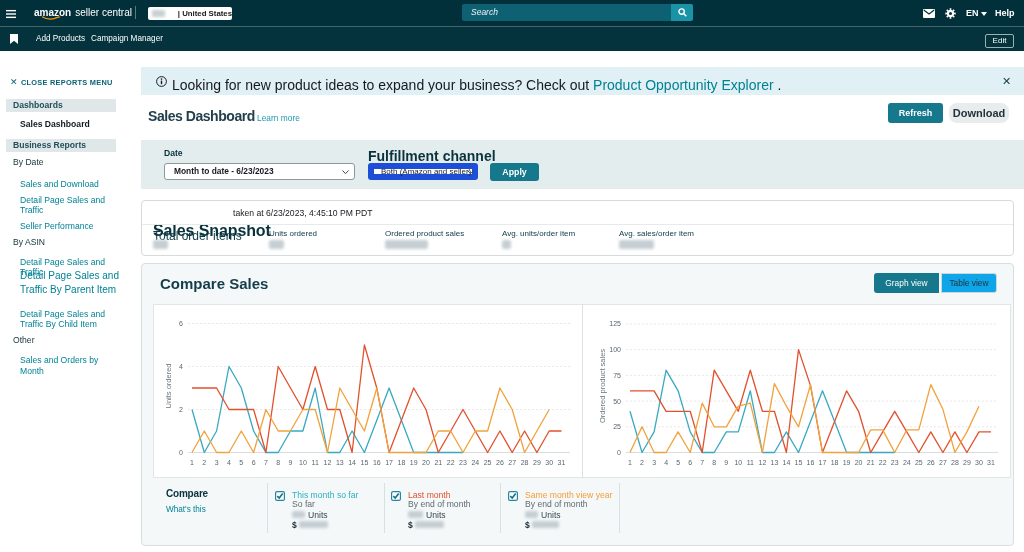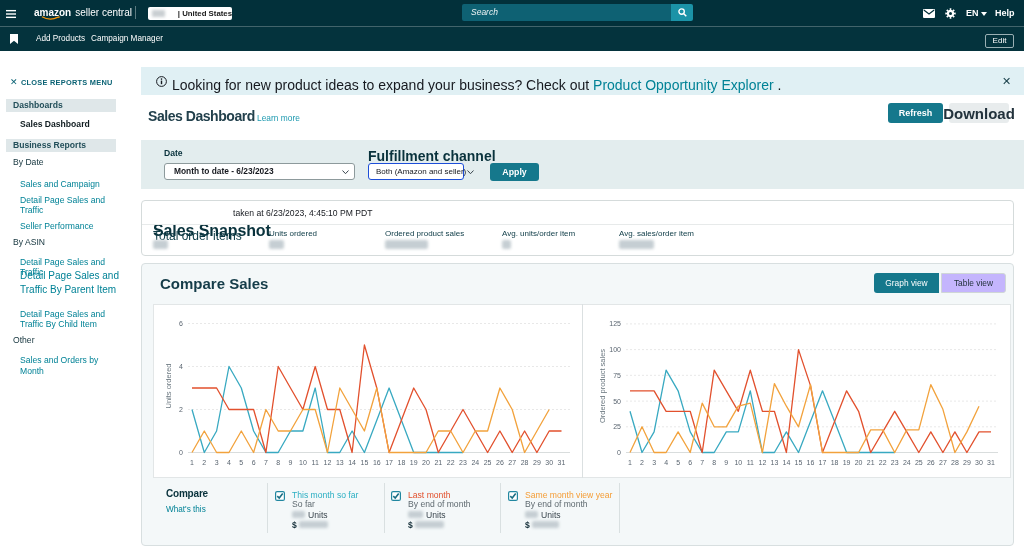--- a/index.html
+++ b/index.html
@@ -64,21 +64,21 @@
 <div class="abs" style="left:10px;top:77px;color:#0b6375;font-size:9px">✕</div>
 <div class="abs" style="left:21px;top:78px;color:#0b6375;font-size:7.4px;font-weight:700;letter-spacing:.25px">CLOSE REPORTS MENU</div>
 <div class="abs" style="left:6px;top:99px;width:110px;height:12.5px;background:#dfe7e9;display:flex;align-items:center">
       <span style="margin-left:7px;font-size:8.6px;font-weight:700;color:#234f5a">Dashboards</span>
     </div>
 <div class="abs" style="left:20px;top:119px;font-size:8.6px;font-weight:700;color:#101c20">Sales Dashboard</div>
 <div class="abs" style="left:6px;top:139px;width:110px;height:12.5px;background:#dfe7e9;display:flex;align-items:center">
       <span style="margin-left:7px;font-size:8.6px;font-weight:700;color:#234f5a">Business Reports</span>
     </div>
 <div class="abs" style="left:13px;top:157px;font-size:8.6px;color:#13333c">By Date</div>
-<div class="abs link" style="left:20px;top:178.5px;font-size:8.6px">Sales and Campaign</div>
+<div class="abs link" style="left:20px;top:178.5px;font-size:8.6px">Sales and Download</div>
 <div class="abs link" style="left:20px;top:194.5px;font-size:8.6px;width:100px;line-height:10.5px">Detail Page Sales and Traffic</div>
 <div class="abs link" style="left:20px;top:220.5px;font-size:8.6px">Seller Performance</div>
 <div class="abs" style="left:13px;top:237px;font-size:8.6px;color:#13333c">By ASIN</div>
 <div class="abs link" style="left:20px;top:256.5px;font-size:8.6px;width:100px;line-height:10.5px">Detail Page Sales and Traffic</div>
 <div class="abs link" style="left:20px;top:269px;font-size:10px;width:104px;line-height:14px">Detail Page Sales and Traffic By Parent Item</div>
 <div class="abs link" style="left:20px;top:308.5px;font-size:8.6px;width:104px;line-height:10.5px">Detail Page Sales and Traffic By Child Item</div>
 <div class="abs" style="left:13px;top:335px;font-size:8.6px;color:#13333c">Other</div>
 <div class="abs link" style="left:20px;top:355px;font-size:8.6px;width:90px;line-height:10.5px">Sales and Orders by Month</div>
 
 <div class="abs" style="left:141px;top:67px;width:883px;height:28px;background:#e0f0f4"></div>
@@ -86,32 +86,32 @@
       <circle cx="5.5" cy="5.5" r="4.9" fill="none" stroke="#16191f" stroke-width="1"></circle>
       <circle cx="5.5" cy="3.1" r="0.8" fill="#16191f"></circle>
       <rect x="4.8" y="4.6" width="1.4" height="3.6" fill="#16191f"></rect>
     </svg>
 <div class="abs" style="left:172px;top:76.5px;font-size:14px;color:#16191f">Looking for new product ideas to expand your business? Check out <span class="link">Product Opportunity Explorer</span> .</div>
 <div class="abs" style="left:1002px;top:74.5px;font-size:11px;color:#143c46">✕</div>
 
 <div class="abs" style="left:148px;top:108px;font-size:14px;font-weight:700;color:#22404c;letter-spacing:-.45px">Sales Dashboard</div>
 <div class="abs" style="left:257px;top:112.5px;font-size:8.4px;color:#1e9ab0">Learn more</div>
 <div class="abs tealbtn" style="left:888px;top:103px;width:55px;height:20px;font-size:9px">Refresh</div>
-<div class="abs" style="left:949px;top:103px;width:60px;height:20px;background:#e8eced;border-radius:3px;color:#22323c;font-size:15px;font-weight:700;display:flex;align-items:center;justify-content:center">Download</div>
+<div class="abs" style="left:949px;top:103px;width:60px;height:20px;background:#e8eced;border-radius:8px;color:#22323c;font-size:11px;font-weight:700;display:flex;align-items:center;justify-content:center">Download</div>
 
 <div class="abs" style="left:141px;top:140px;width:883px;height:48.5px;background:#e3edee"></div>
 <div class="abs" style="left:164px;top:148px;font-size:8.6px;font-weight:700;color:#09323c">Date</div>
 <div class="abs" style="left:164px;top:162.5px;width:191px;height:17.5px;background:#fff;border:1px solid #8d9a9c;border-radius:3px;display:flex;align-items:center">
       <span style="margin-left:9px;font-size:8.4px;font-weight:700;color:#16191f">Month to date - 6/23/2023</span>
     </div>
 <svg class="abs" style="left:342px;top:169.5px" width="7" height="4.5" viewBox="0 0 7 4.5">
       <polyline points="0.5,0.5 3.5,3.7 6.5,0.5" fill="none" stroke="#39444c" stroke-width="1"></polyline>
     </svg>
 <div class="abs" style="left:368px;top:148px;font-size:14px;font-weight:700;color:#09323c">Fulfillment channel</div>
-<div class="abs" style="left:368px;top:162.5px;width:96px;height:17.5px;background:#fff;border:1px solid #1d4ed8;border-radius:3px;display:flex;align-items:center">
+<div class="abs" style="left:368px;top:162.5px;width:110px;height:17.5px;background:#fff;border:6px solid #1d4ed8;border-radius:3px;display:flex;align-items:center">
       <span style="margin-left:7px;font-size:8px;color:#16191f;white-space:nowrap">Both (Amazon and seller)</span>
     </div>
 <svg class="abs" style="left:467px;top:169.5px" width="7" height="4.5" viewBox="0 0 7 4.5">
       <polyline points="0.5,0.5 3.5,3.7 6.5,0.5" fill="none" stroke="#39444c" stroke-width="1"></polyline>
     </svg>
 <div class="abs tealbtn" style="left:490px;top:162.5px;width:49px;height:18px;font-size:8.8px">Apply</div>
 
 <div class="abs" style="left:141px;top:200px;width:873px;height:56px;background:#fff;border:1px solid #d5dbdb;border-radius:4px"></div>
 <div class="abs" style="left:153px;top:222px;font-size:16px;font-weight:700;color:#09323c;letter-spacing:-.1px">Sales Snapshot</div>
 <div class="abs" style="left:233px;top:208px;font-size:8.6px;color:#16191f">taken at 6/23/2023, 4:45:10 PM PDT</div>
@@ -123,21 +123,21 @@
 <div class="abs" style="left:619px;top:229px;font-size:8px;color:#0c3a45">Avg. sales/order item</div>
 <div class="abs blob" style="left:153px;top:240px;width:15px;height:9px"></div>
 <div class="abs blob" style="left:269px;top:240px;width:15px;height:9px"></div>
 <div class="abs blob" style="left:385px;top:240px;width:43px;height:9px"></div>
 <div class="abs blob" style="left:502px;top:240px;width:9px;height:9px"></div>
 <div class="abs blob" style="left:619px;top:240px;width:35px;height:9px"></div>
 
 <div class="abs" style="left:141px;top:263px;width:873px;height:283px;background:#f4f8f9;border:1px solid #d8dfe0;border-radius:4px"></div>
 <div class="abs" style="left:160px;top:275px;font-size:15px;font-weight:700;color:#143c49">Compare Sales</div>
 <div class="abs tealbtn" style="left:874px;top:273px;width:65px;height:20px;font-size:8.4px;font-weight:400;border-radius:3px 0 0 3px">Graph view</div>
-<div class="abs" style="left:941px;top:273px;width:65px;height:20px;background:#c4b5fd;border:1px solid #cfd6d6;border-radius:0 3px 3px 0;color:#22323c;font-size:8.4px;display:flex;align-items:center;justify-content:center">Table view</div>
+<div class="abs" style="left:941px;top:273px;width:56px;height:20px;background:#0ea5e9;border:1px solid #cfd6d6;border-radius:0 3px 3px 0;color:#22323c;font-size:8.4px;display:flex;align-items:center;justify-content:center">Table view</div>
 
 <div class="abs" style="left:153px;top:304px;width:858px;height:174px;background:#fff;border:1px solid #e2e6e7"></div>
 <div class="abs" style="left:582px;top:304px;width:1px;height:174px;background:#dbe0e1"></div>
 <svg width="858" height="174" viewBox="0 0 858 174" style="position:absolute;left:153px;top:304px">
 <line x1="35" y1="105.5" x2="417" y2="105.5" stroke="#e8e8e8" stroke-width="1" stroke-dasharray="2,2"></line>
 <line x1="35" y1="62.5" x2="417" y2="62.5" stroke="#e8e8e8" stroke-width="1" stroke-dasharray="2,2"></line>
 <line x1="35" y1="19.5" x2="417" y2="19.5" stroke="#e8e8e8" stroke-width="1" stroke-dasharray="2,2"></line>
 <line x1="35" y1="148.5" x2="417" y2="148.5" stroke="#d9dddd" stroke-width="1"></line>
 <line x1="473" y1="122.8" x2="845" y2="122.8" stroke="#e8e8e8" stroke-width="1" stroke-dasharray="2,2"></line>
 <line x1="473" y1="97.1" x2="845" y2="97.1" stroke="#e8e8e8" stroke-width="1" stroke-dasharray="2,2"></line>

